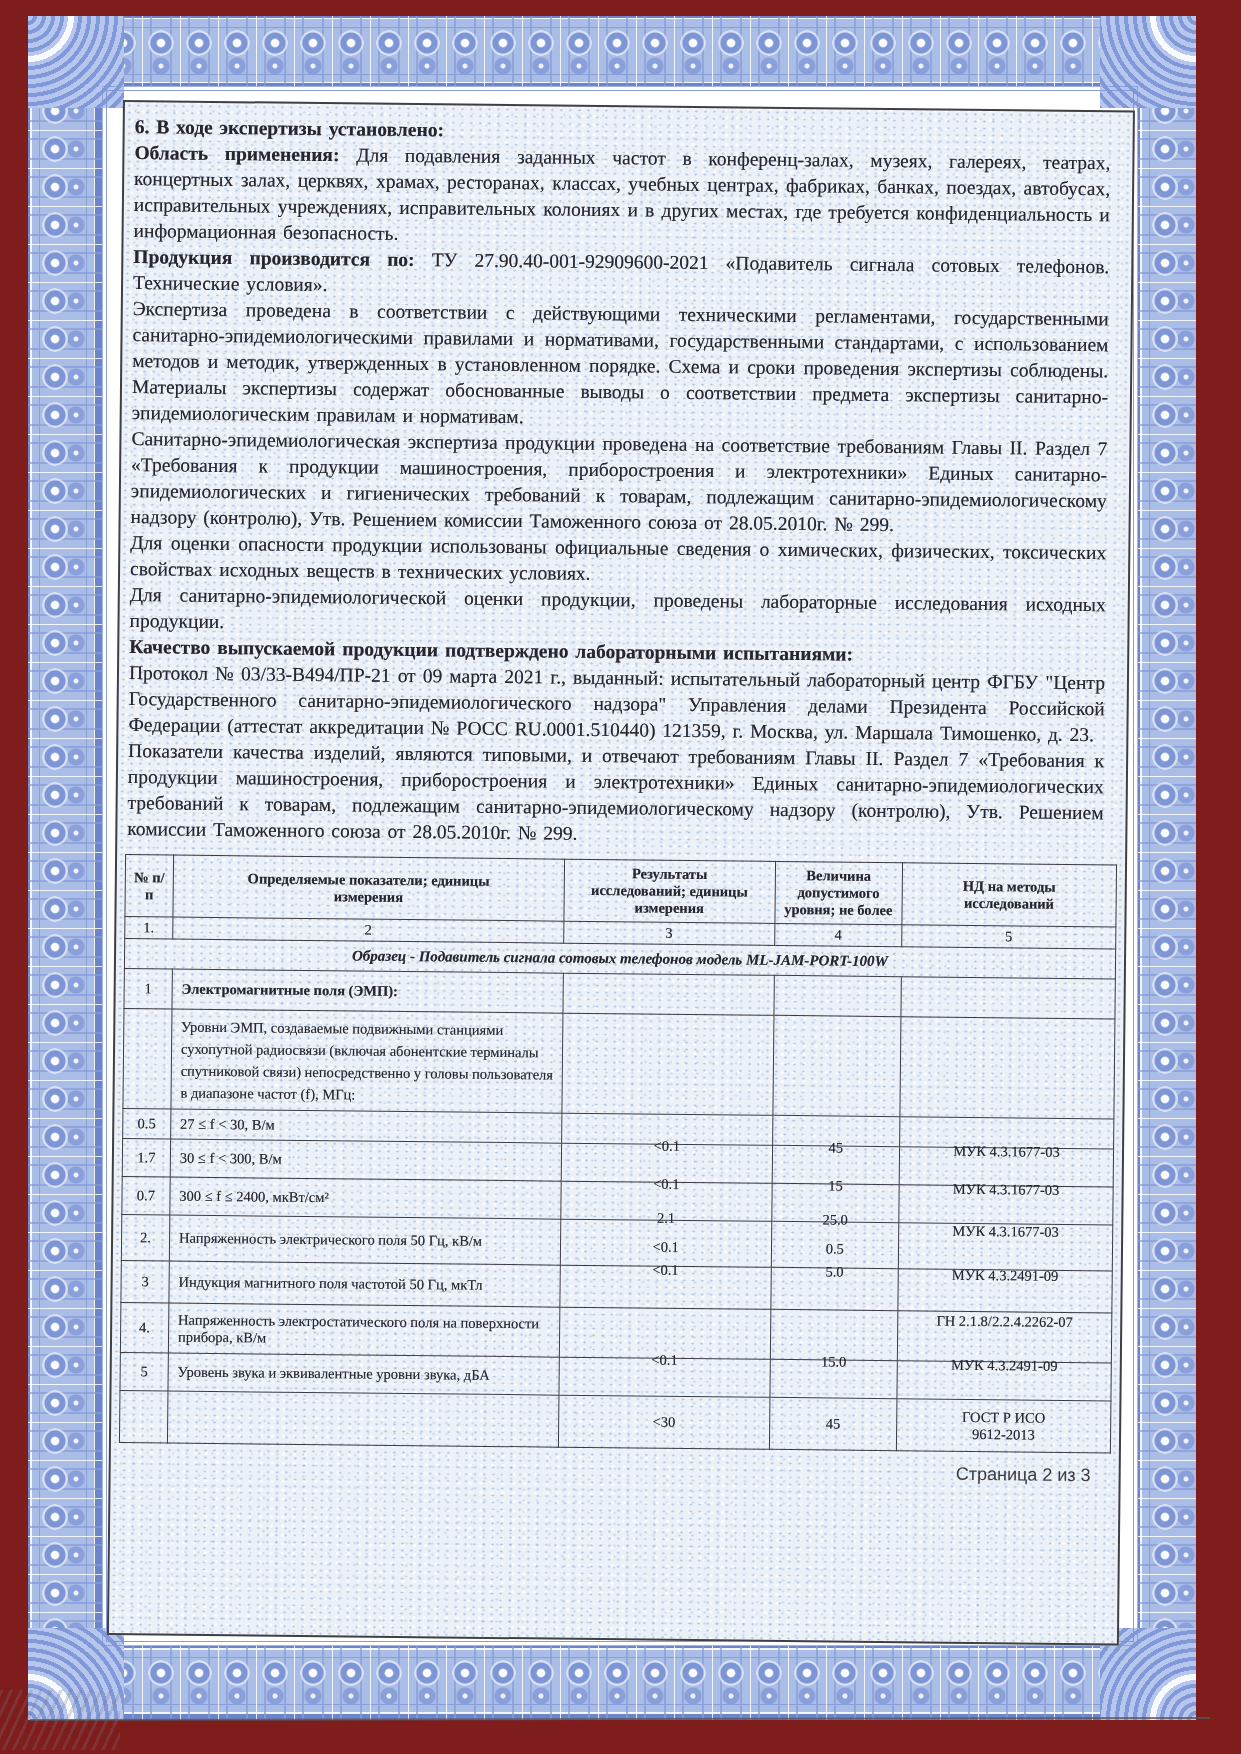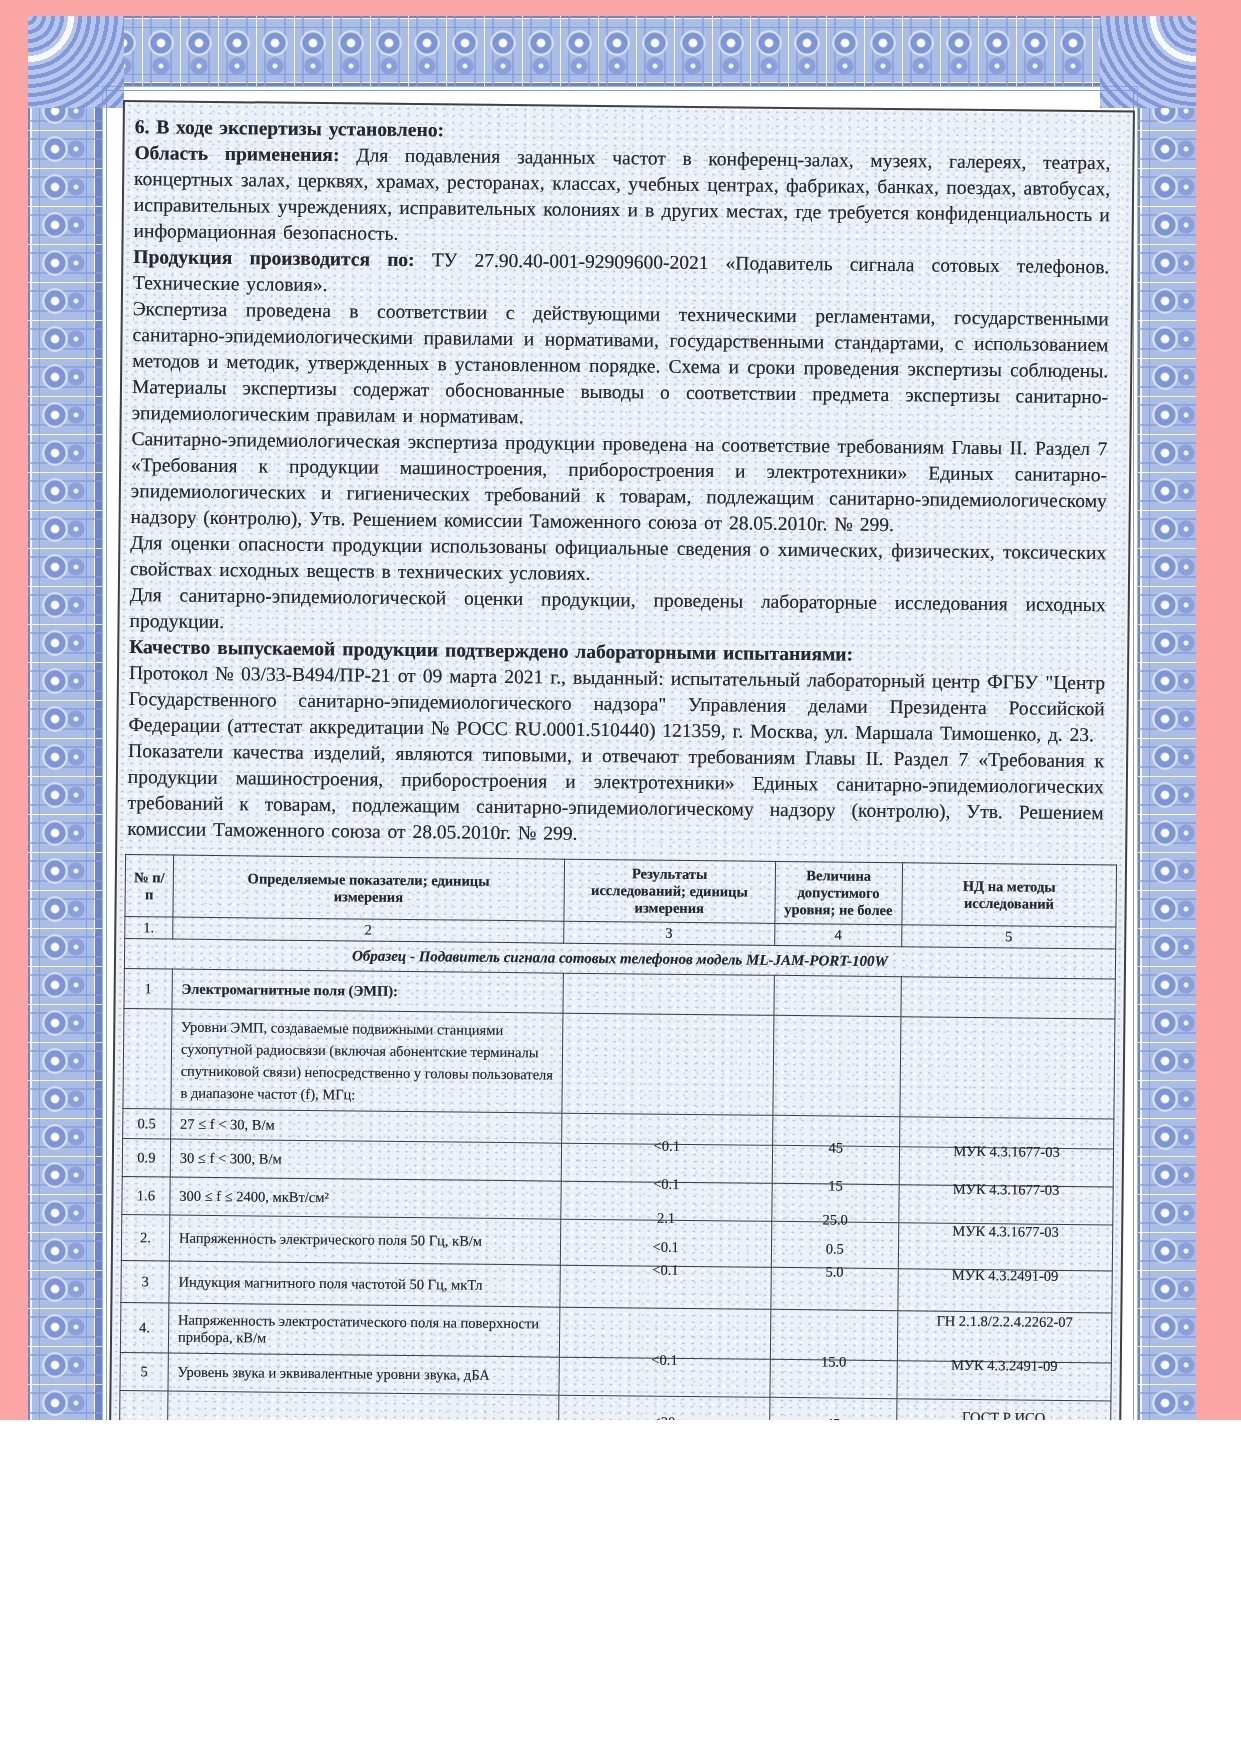--- a/index.html
+++ b/index.html
@@ -1,16 +1,16 @@
 <!DOCTYPE html>
 <html lang="ru"><head>
 <meta charset="utf-8">
 <style>
   html,body{margin:0;padding:0;background:#ffffff;}
-  #stage{position:relative;width:1241px;height:1420px;background:#fca5a5;overflow:hidden;
+  #stage{position:relative;width:1241px;height:1754px;background:#7f1d1d;overflow:hidden;
          font-family:"Liberation Serif", serif;}
   
   .sheet{position:absolute;left:28px;top:16px;width:1168px;height:1704px;background:#ffffff;}
   .band{position:absolute;background-color:#a9bde6;}
   .band.h{
     background-image:
       radial-gradient(circle at 19px 27px, rgba(255,255,255,0.95) 0 3.5px, rgba(120,145,210,0.9) 5px 10px, rgba(255,255,255,0.55) 11px 12.5px, rgba(169,189,230,0) 13px),
       radial-gradient(circle at 19px 50px, rgba(255,255,255,0.8) 0 2px, rgba(134,156,216,0.9) 3px 8px, rgba(169,189,230,0) 9px),
       linear-gradient(90deg, rgba(255,255,255,0.85) 0 1.5px, rgba(169,189,230,0) 1.5px 8px, rgba(134,156,216,0.7) 8px 10px, rgba(169,189,230,0) 10px 28px, rgba(134,156,216,0.7) 28px 30px, rgba(169,189,230,0) 30px 38px),
       linear-gradient(180deg, rgba(105,130,200,0.95) 0 2px, rgba(255,255,255,0.85) 2px 3.5px, rgba(169,189,230,0) 3.5px 11px, rgba(134,156,216,0.9) 11px 12px, rgba(169,189,230,0) 12px 58px, rgba(134,156,216,0.9) 58px 59px, rgba(169,189,230,0) 59px 66px, rgba(255,255,255,0.85) 66px 67.5px, rgba(105,130,200,0.95) 67.5px 100%);
@@ -160,34 +160,34 @@
           <td></td>
         </tr>
         <tr style="height:30px">
           <td>0.5</td>
           <td class="ind">27 ≤ f &lt; 30, В/м</td>
           <td></td>
           <td></td>
           <td></td>
         </tr>
         <tr class="up" style="height:38px">
-          <td>0.9</td>
+          <td>1.7</td>
           <td class="ind">30 ≤  f &lt; 300, В/м</td>
           <td>
                 <div class="v1">&lt;0.1</div>
                 <div class="v2"></div>
               </td>
           <td>
                 <div class="v1">45</div>
                 <div class="v2"></div>
               </td>
           <td><span class="met">МУК 4.3.1677-03</span></td>
         </tr>
         <tr class="up" style="height:38px">
-          <td>1.6</td>
+          <td>0.7</td>
           <td class="ind">300 ≤ f ≤ 2400, мкВт/см²</td>
           <td>
                 <div class="v1">&lt;0.1</div>
                 <div class="v2"></div>
               </td>
           <td>
                 <div class="v1">15</div>
                 <div class="v2"></div>
               </td>
           <td><span class="met">МУК 4.3.1677-03</span></td>

